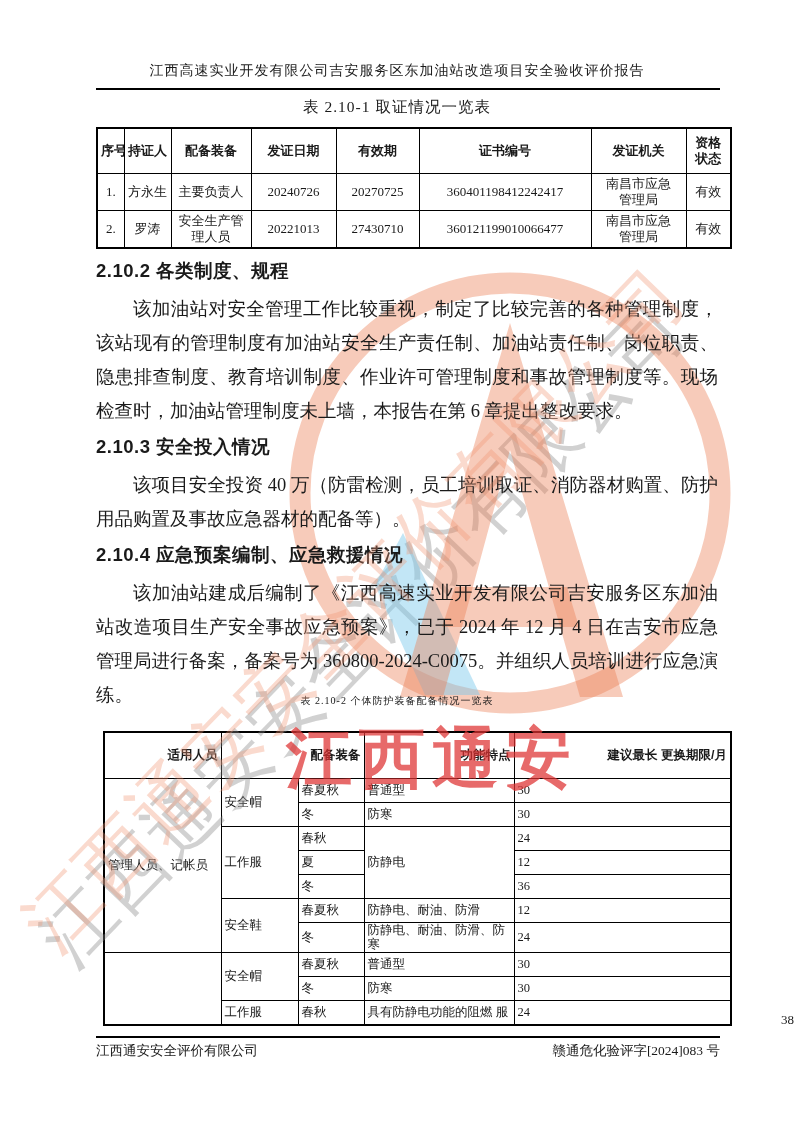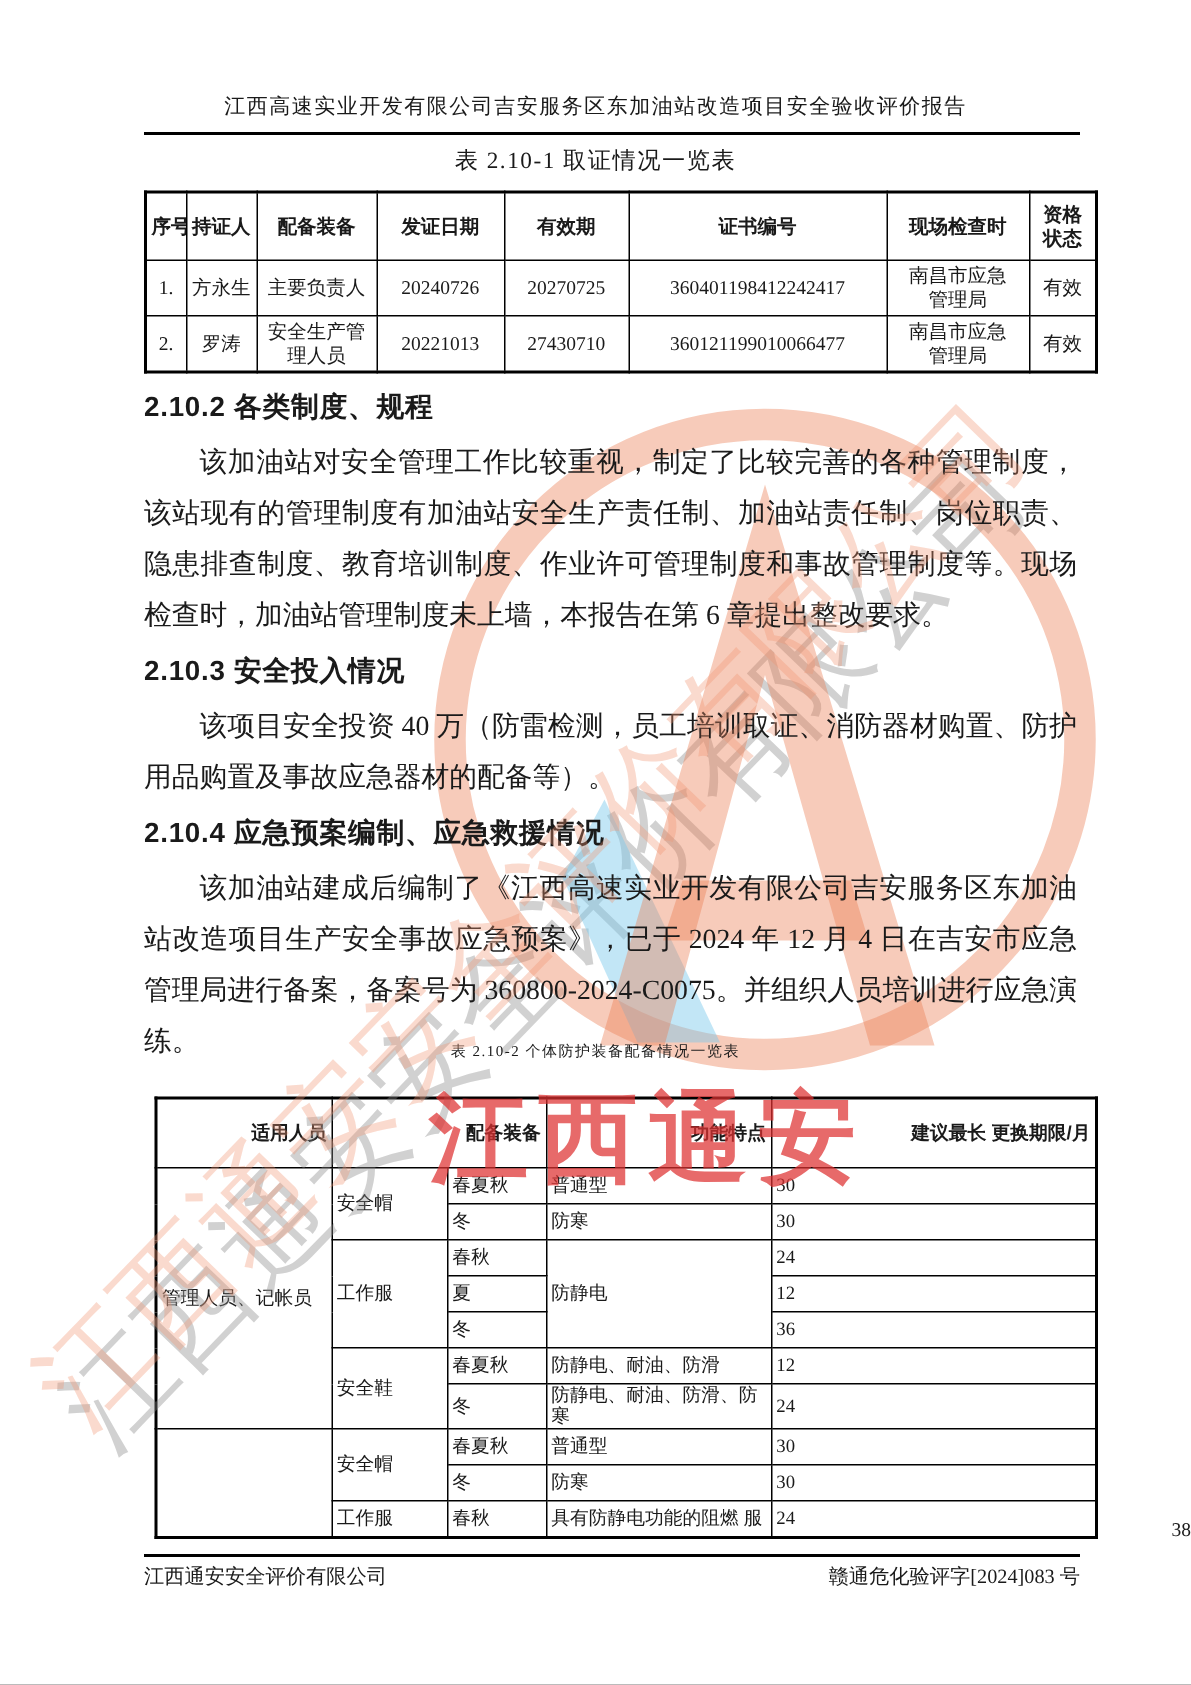--- a/index.html
+++ b/index.html
@@ -114,21 +114,21 @@
         <col style="width:45px">
     </colgroup>
     <tbody>
         <tr>
       <th><span class="w28">序号</span></th>
       <th>持证人</th>
       <th>配备装备</th>
       <th>发证日期</th>
       <th>有效期</th>
       <th>证书编号</th>
-      <th>现场检查时</th>
+      <th>发证机关</th>
       <th><span class="w28">资格状态</span></th>
     </tr>
     <tr>
       <td>1.</td>
       <td>方永生</td>
       <td>主要负责人</td>
       <td>20240726</td>
       <td>20270725</td>
       <td>360401198412242417</td>
       <td><span class="w66">南昌市应急管理局</span></td>

